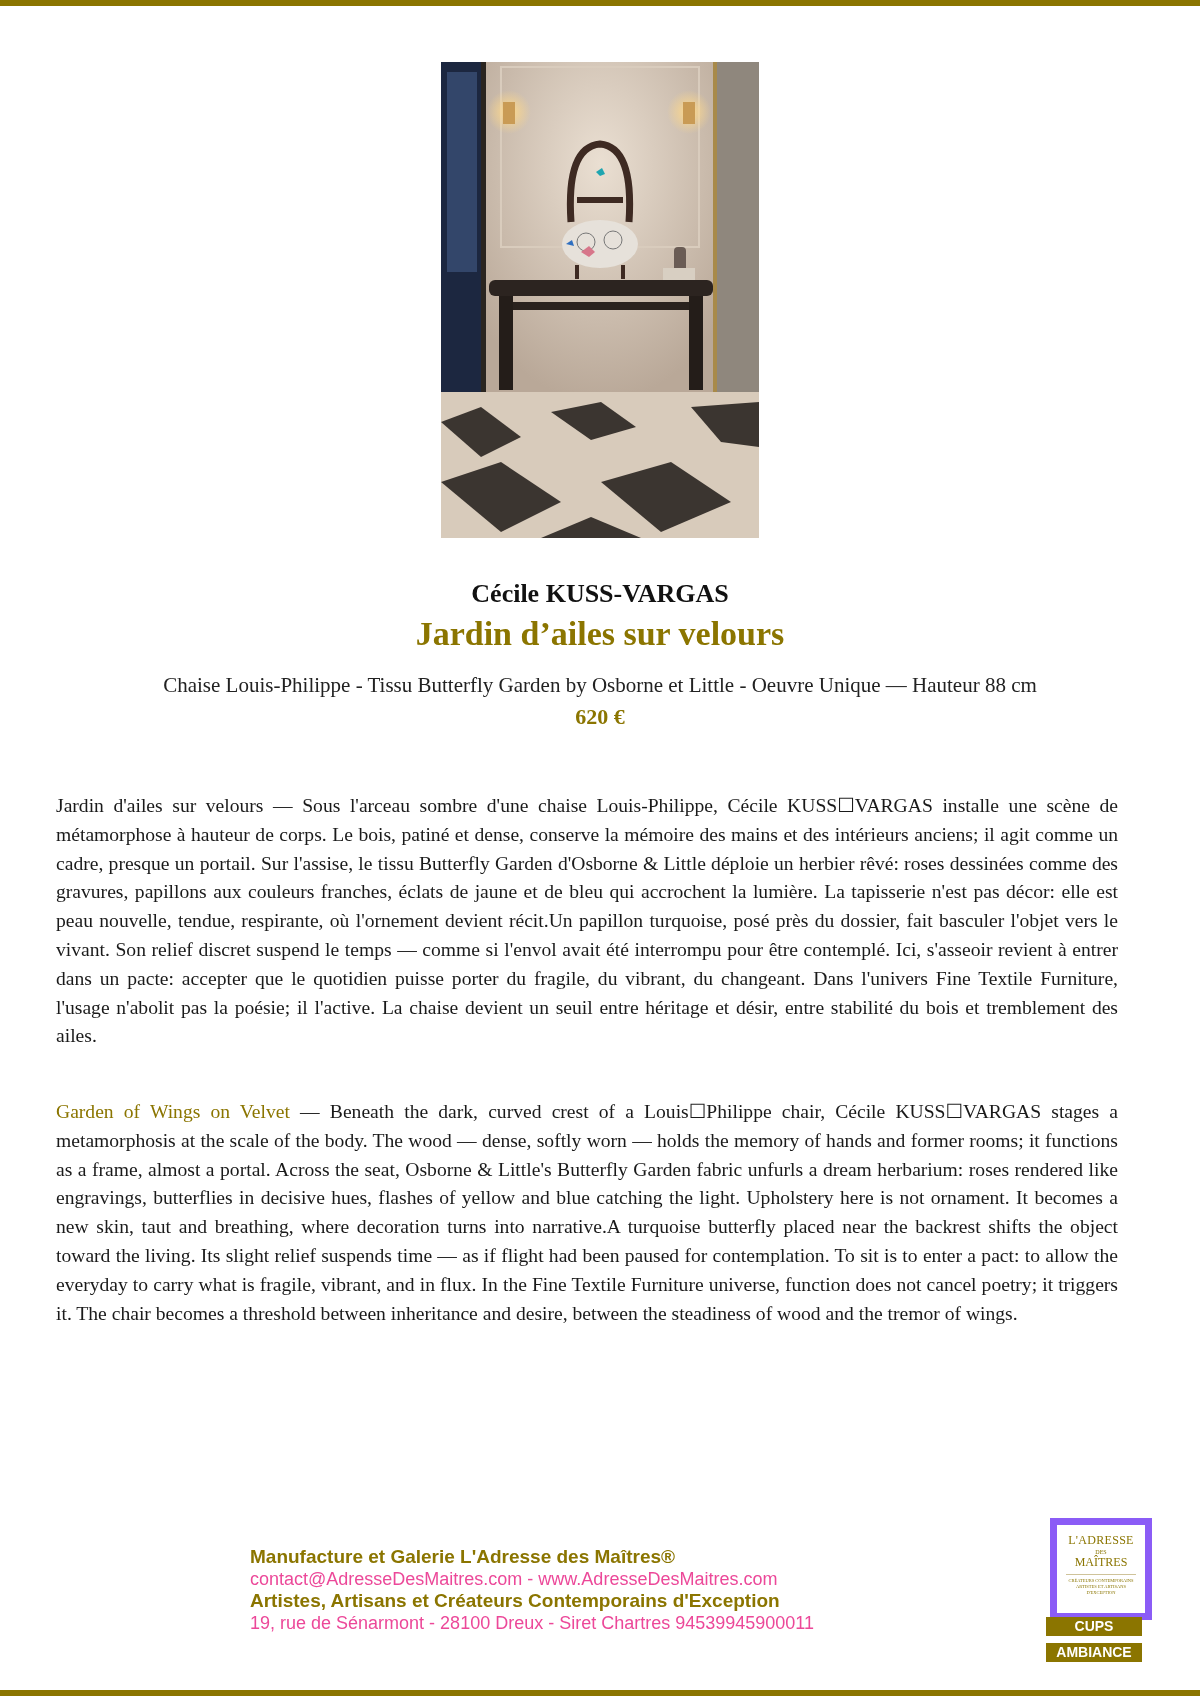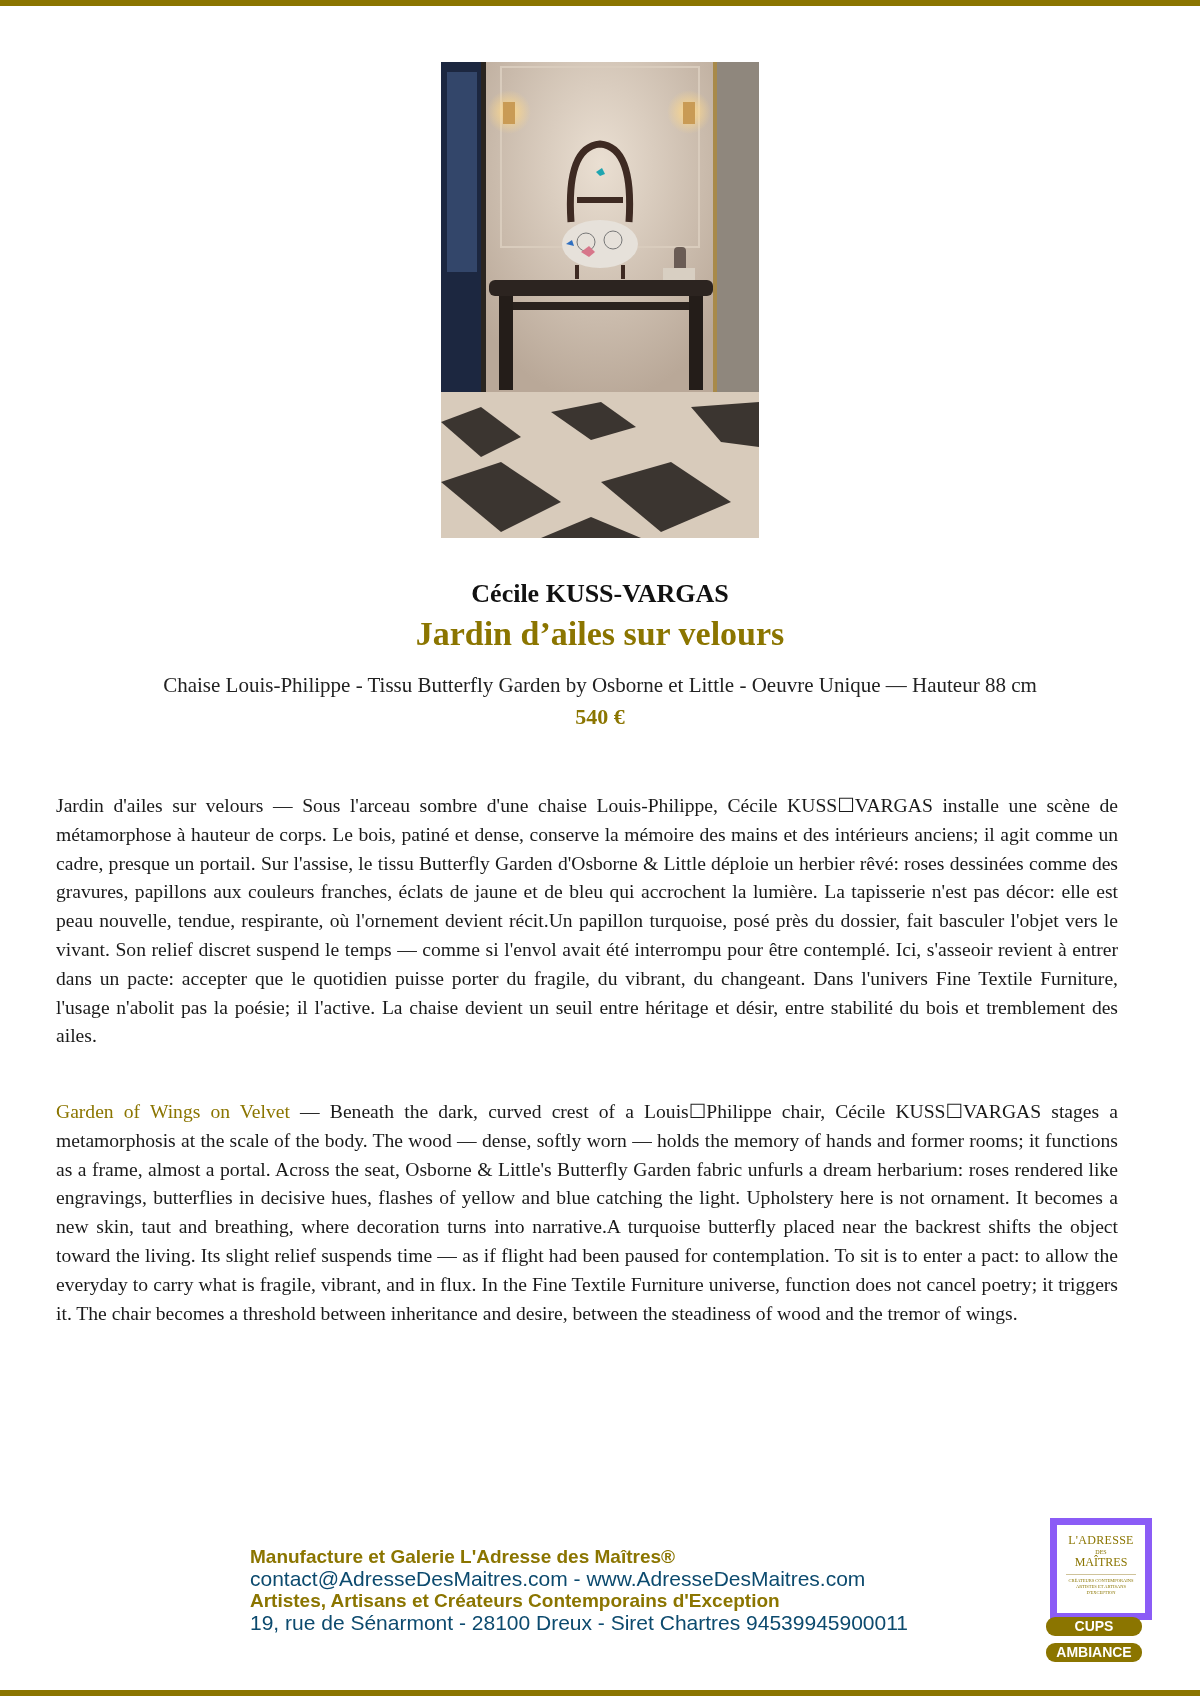--- a/index.html
+++ b/index.html
@@ -16,30 +16,30 @@
   .subtitle { font-family:"Liberation Serif", serif; font-size:21px; color:#222; line-height:30px; margin-top:14px; }
   .price { font-family:"Liberation Serif", serif; font-weight:bold; font-size:22px; color:#8b7500; line-height:30px; margin-top:2px; }
 
   .body-text { position:absolute; left:56px; width:1062px; font-family:"Liberation Serif", serif; font-size:19.6px; line-height:28.8px; text-align:justify; color:#1a1a1a; }
   .p-fr { top:792px; }
   .p-en { top:1098px; }
   .lead-en { color:#8b7500; }
 
   .footer { position:absolute; left:250px; top:1546px; width:700px; font-family:"Liberation Sans", sans-serif; line-height:22px; }
   .f-gold { color:#8b7500; font-weight:bold; font-size:19px; }
-  .f-plain { color:#0c4a6e; font-size:21px; }
+  .f-plain { color:#ec4899; font-size:18px; }
 
   .logo { position:absolute; left:1050px; top:1518px; width:88px; height:88px; border:7px solid #8b5cf6; text-align:center; font-family:"Liberation Serif", serif; color:#8b7500; }
   .logo .l1 { font-size:12px; margin-top:8px; letter-spacing:0.3px; }
   .logo .l2 { font-size:6px; margin-top:1px; }
   .logo .l3 { font-size:12px; margin-top:0px; }
   .logo .sep { width:70px; height:1px; background:#cfc39a; margin:4px auto 3px; }
   .logo .l4 { font-size:4.5px; line-height:6px; color:#8b7500; }
 
-  .tag { position:absolute; left:1046px; width:96px; height:19px; background:#8b7500; color:#fff; font-family:"Liberation Sans", sans-serif; font-weight:bold; font-size:14px; line-height:19px; text-align:center;border-radius:9px; }
+  .tag { position:absolute; left:1046px; width:96px; height:19px; background:#8b7500; color:#fff; font-family:"Liberation Sans", sans-serif; font-weight:bold; font-size:14px; line-height:19px; text-align:center; }
   .tag-cups { top:1617px; }
   .tag-amb { top:1643px; }
 </style>
 </head>
 <body>
 
 <div class="bar-top"></div>
 
 <div class="photo" title="Louis-Philippe chair with butterfly garden fabric on dark console table, marble checkered floor, wall sconces">
   <svg width="318" height="476" viewBox="0 0 318 476" xmlns="http://www.w3.org/2000/svg">
@@ -87,21 +87,21 @@
     <polygon points="0,420 60,400 120,440 60,470" fill="#3b3530"></polygon>
     <polygon points="160,420 230,400 290,440 220,470" fill="#3b3530"></polygon>
     <polygon points="100,476 150,455 200,476" fill="#3b3530"></polygon>
   </svg>
 </div>
 
 <div class="header">
   <div class="artist">Cécile KUSS-VARGAS</div>
   <div class="title">Jardin d’ailes sur velours</div>
   <div class="subtitle">Chaise Louis-Philippe - Tissu Butterfly Garden by Osborne et Little - Oeuvre Unique — Hauteur 88 cm</div>
-  <div class="price">540 €</div>
+  <div class="price">620 €</div>
 </div>
 
 <div class="body-text p-fr">Jardin d'ailes sur velours — Sous l'arceau sombre d'une chaise Louis-Philippe, Cécile KUSS☐VARGAS installe une scène de métamorphose à hauteur de corps. Le bois, patiné et dense, conserve la mémoire des mains et des intérieurs anciens; il agit comme un cadre, presque un portail. Sur l'assise, le tissu Butterfly Garden d'Osborne &amp; Little déploie un herbier rêvé: roses dessinées comme des gravures, papillons aux couleurs franches, éclats de jaune et de bleu qui accrochent la lumière. La tapisserie n'est pas décor: elle est peau nouvelle, tendue, respirante, où l'ornement devient récit.Un papillon turquoise, posé près du dossier, fait basculer l'objet vers le vivant. Son relief discret suspend le temps — comme si l'envol avait été interrompu pour être contemplé. Ici, s'asseoir revient à entrer dans un pacte: accepter que le quotidien puisse porter du fragile, du vibrant, du changeant. Dans l'univers Fine Textile Furniture, l'usage n'abolit pas la poésie; il l'active. La chaise devient un seuil entre héritage et désir, entre stabilité du bois et tremblement des ailes.</div>
 
 <div class="body-text p-en"><span class="lead-en">Garden of Wings on Velvet</span><span> — Beneath the dark, curved crest of a Louis☐Philippe chair, Cécile KUSS☐VARGAS stages a metamorphosis at the scale of the body. The wood — dense, softly worn — holds the memory of hands and former rooms; it functions as a frame, almost a portal. Across the seat, Osborne &amp; Little's Butterfly Garden fabric unfurls a dream herbarium: roses rendered like engravings, butterflies in decisive hues, flashes of yellow and blue catching the light. Upholstery here is not ornament. It becomes a new skin, taut and breathing, where decoration turns into narrative.A turquoise butterfly placed near the backrest shifts the object toward the living. Its slight relief suspends time — as if flight had been paused for contemplation. To sit is to enter a pact: to allow the everyday to carry what is fragile, vibrant, and in flux. In the Fine Textile Furniture universe, function does not cancel poetry; it triggers it. The chair becomes a threshold between inheritance and desire, between the steadiness of wood and the tremor of wings.</span></div>
 
 <div class="footer">
   <div class="f-gold">Manufacture et Galerie L'Adresse des Maîtres®</div>
   <div class="f-plain">contact@AdresseDesMaitres.com - www.AdresseDesMaitres.com</div>
   <div class="f-gold">Artistes, Artisans et Créateurs Contemporains d'Exception</div>

